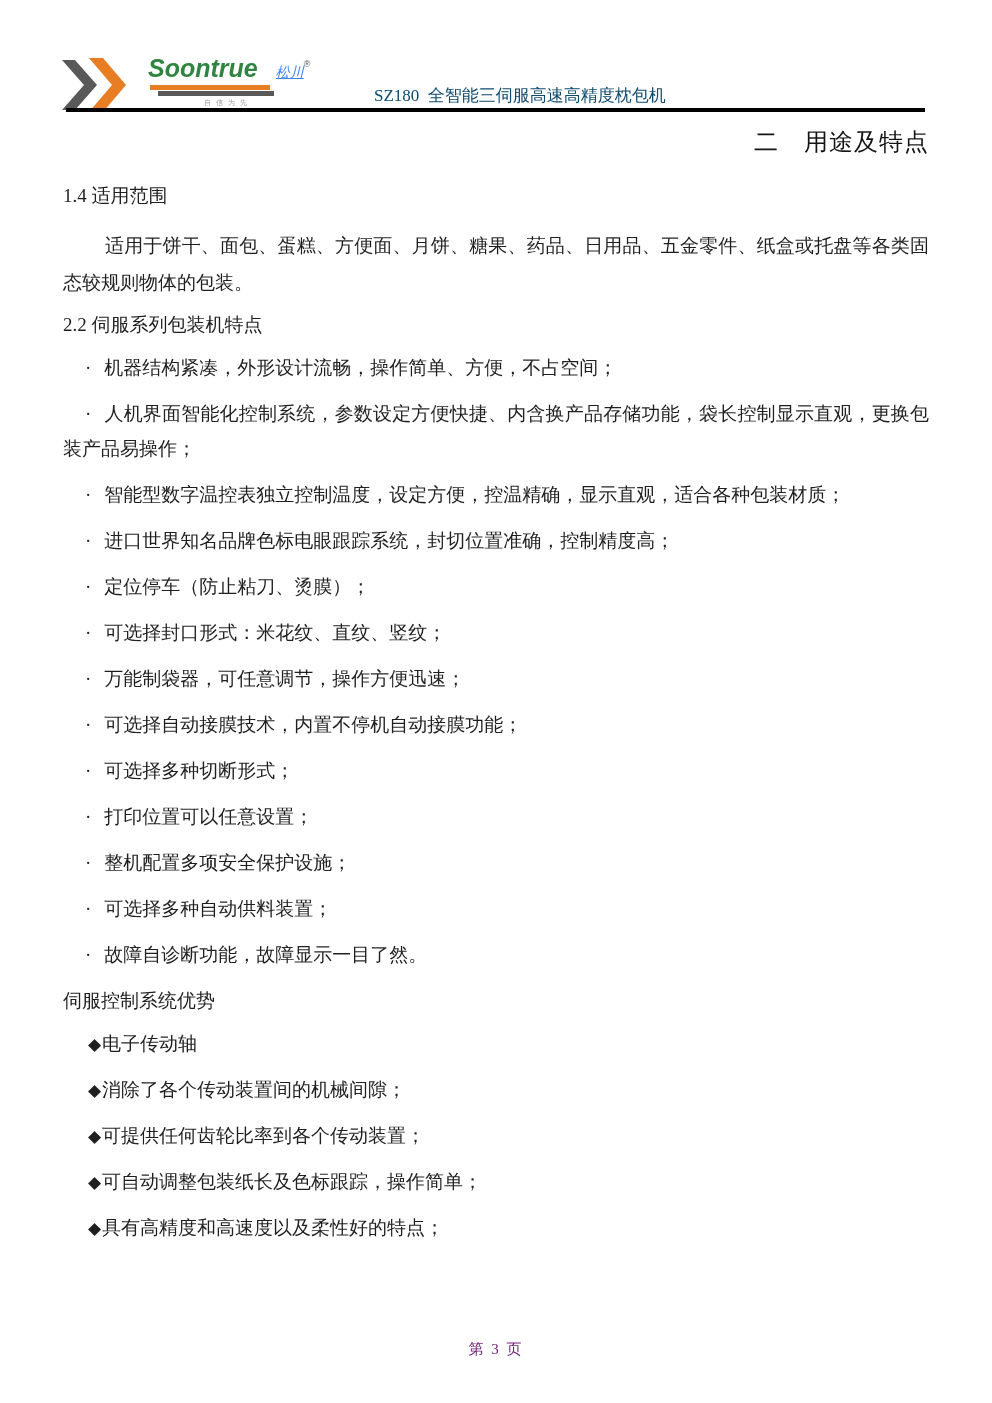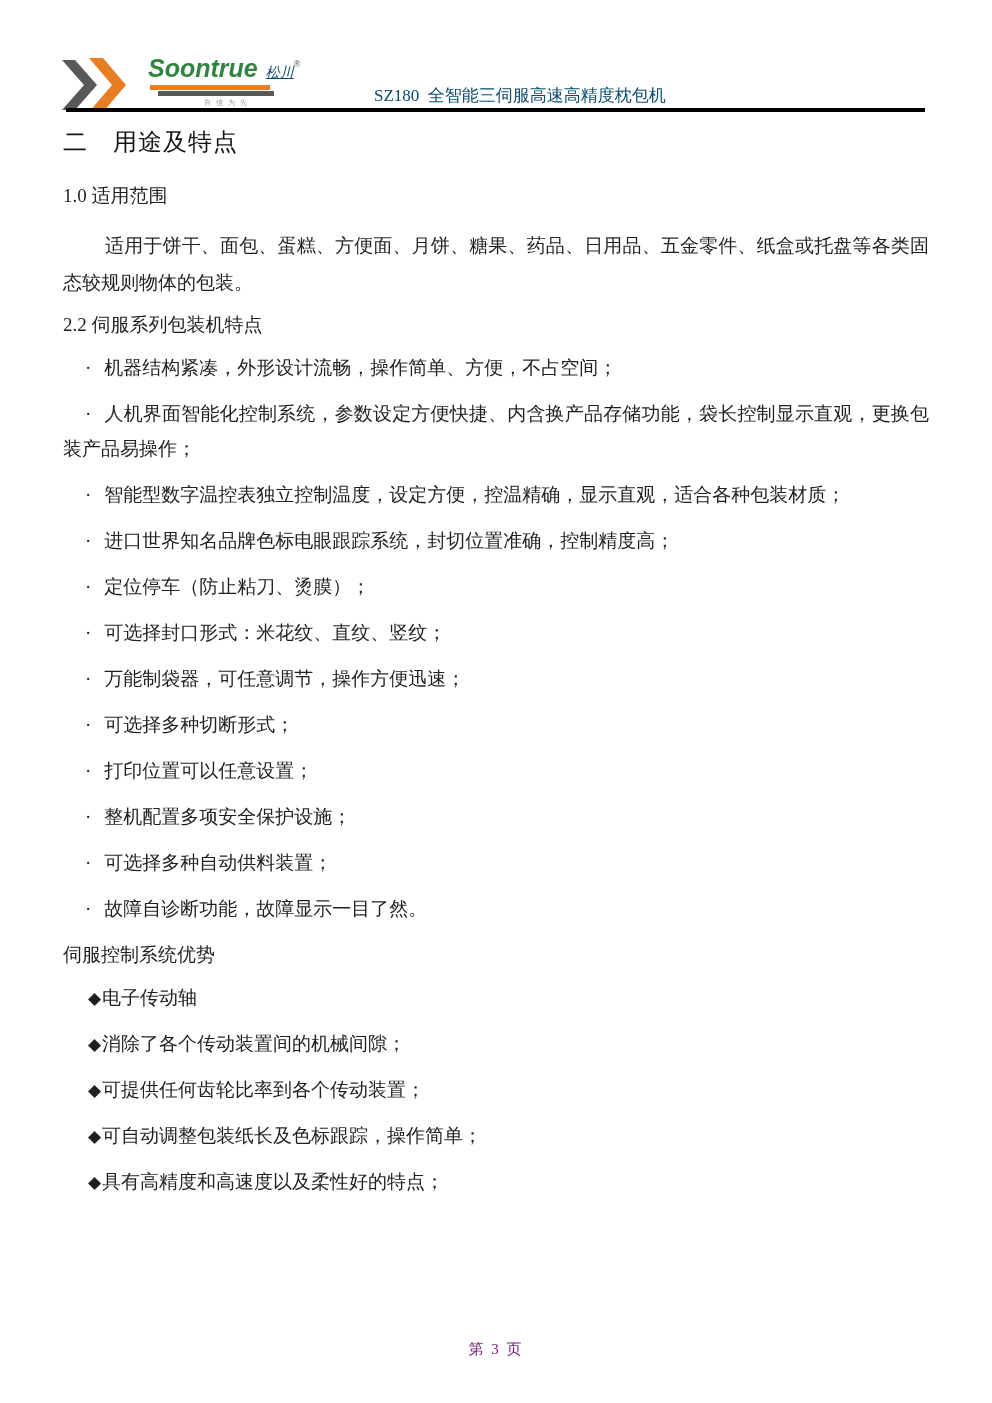--- a/index.html
+++ b/index.html
@@ -13,42 +13,42 @@
   }
 
   
   .logo-chevrons { position: absolute; left: 62px; top: 58px; }
   .brand-block { position: absolute; left: 148px; top: 54px; width: 140px; }
   .brand-line { white-space: nowrap; font-family: "Liberation Sans", sans-serif; }
   .brand-text {
     font-size: 25px; font-weight: bold; font-style: italic;
     color: #2f8540; letter-spacing: 0px;
   }
-  .brand-cn { font-size: 14px; font-style: italic; color: #0c4a6e; margin-left: 8px; text-decoration: underline; }
+  .brand-cn { font-size: 14px; font-style: italic; color: #3b82f6; margin-left: 18px; text-decoration: underline; }
   .reg-mark { font-size: 9px; color: #555; vertical-align: 10px; }
   .bar-orange { margin-top: 2px; margin-left: 2px; width: 120px; height: 5px; background: #e87e24; }
   .bar-gray   { margin-top: 1px; margin-left: 10px; width: 116px; height: 5px; background: #595959; }
   .logo-slogan {
     margin-top: 2px; margin-left: 56px;
     font-size: 7px; letter-spacing: 5px; color: #9a9a9a;
     font-family: "Liberation Sans", sans-serif; white-space: nowrap;
   }
   .doc-header-title {
     position: absolute; left: 374px; top: 84px;
     font-size: 17px; color: #0c4a6e; white-space: nowrap;
   }
   .header-rule {
     position: absolute; left: 66px; right: 67px; top: 108px;
     height: 4px; background: #000000;
   }
 
   
   .content { position: absolute; left: 63px; right: 63px; top: 112px; }
   .page-title {
-    margin: 14px 0 0 0; text-align: left;
+    margin: 14px 0 0 0; text-align: right;
     font-size: 24px; line-height: 32px; color: #141414; font-weight: 500;
     letter-spacing: 1px;
   }
   .sec-heading { font-size: 19px; line-height: 35px; }
   .h-scope    { margin-top: 20px; }
   .h-features { margin-top: 6px; }
   .scope-para {
     margin: 14px 0 0 0;
     font-size: 19px; line-height: 37px; text-indent: 42px; text-align: justify;
   }
@@ -91,33 +91,34 @@
   <div class="logo-slogan">自信为先</div>
 </div>
 
 <div class="doc-header-title">SZ180&nbsp;&nbsp;全智能三伺服高速高精度枕包机</div>
 <div class="header-rule"></div>
 
 <div class="content">
 
   <div class="page-title">二　用途及特点</div>
 
-  <div class="sec-heading h-scope">1.0 适用范围</div>
+  <div class="sec-heading h-scope">1.4 适用范围</div>
   <p class="scope-para">适用于饼干、面包、蛋糕、方便面、月饼、糖果、药品、日用品、五金零件、纸盒或托盘等各类固态较规则物体的包装。</p>
 
   <div class="sec-heading h-features">2.2 伺服系列包装机特点</div>
 
   <ul class="doc-list">
     <li><span class="dot">·</span><span>机器结构紧凑，外形设计流畅，操作简单、方便，不占空间；</span></li>
     <li><span class="dot">·</span><span>人机界面智能化控制系统，参数设定方便快捷、内含换产品存储功能，袋长控制显示直观，更换包装产品易操作；</span></li>
     <li><span class="dot">·</span><span>智能型数字温控表独立控制温度，设定方便，控温精确，显示直观，适合各种包装材质；</span></li>
     <li><span class="dot">·</span><span>进口世界知名品牌色标电眼跟踪系统，封切位置准确，控制精度高；</span></li>
     <li><span class="dot">·</span><span>定位停车（防止粘刀、烫膜）；</span></li>
     <li><span class="dot">·</span><span>可选择封口形式：米花纹、直纹、竖纹；</span></li>
     <li><span class="dot">·</span><span>万能制袋器，可任意调节，操作方便迅速；</span></li>
+    <li><span class="dot">·</span><span>可选择自动接膜技术，内置不停机自动接膜功能；</span></li>
     <li><span class="dot">·</span><span>可选择多种切断形式；</span></li>
     <li><span class="dot">·</span><span>打印位置可以任意设置；</span></li>
     <li><span class="dot">·</span><span>整机配置多项安全保护设施；</span></li>
     <li><span class="dot">·</span><span>可选择多种自动供料装置；</span></li>
     <li><span class="dot">·</span><span>故障自诊断功能，故障显示一目了然。</span></li>
   </ul>
 
   <div class="servo-heading">伺服控制系统优势</div>
 
   <ul class="servo-list">

